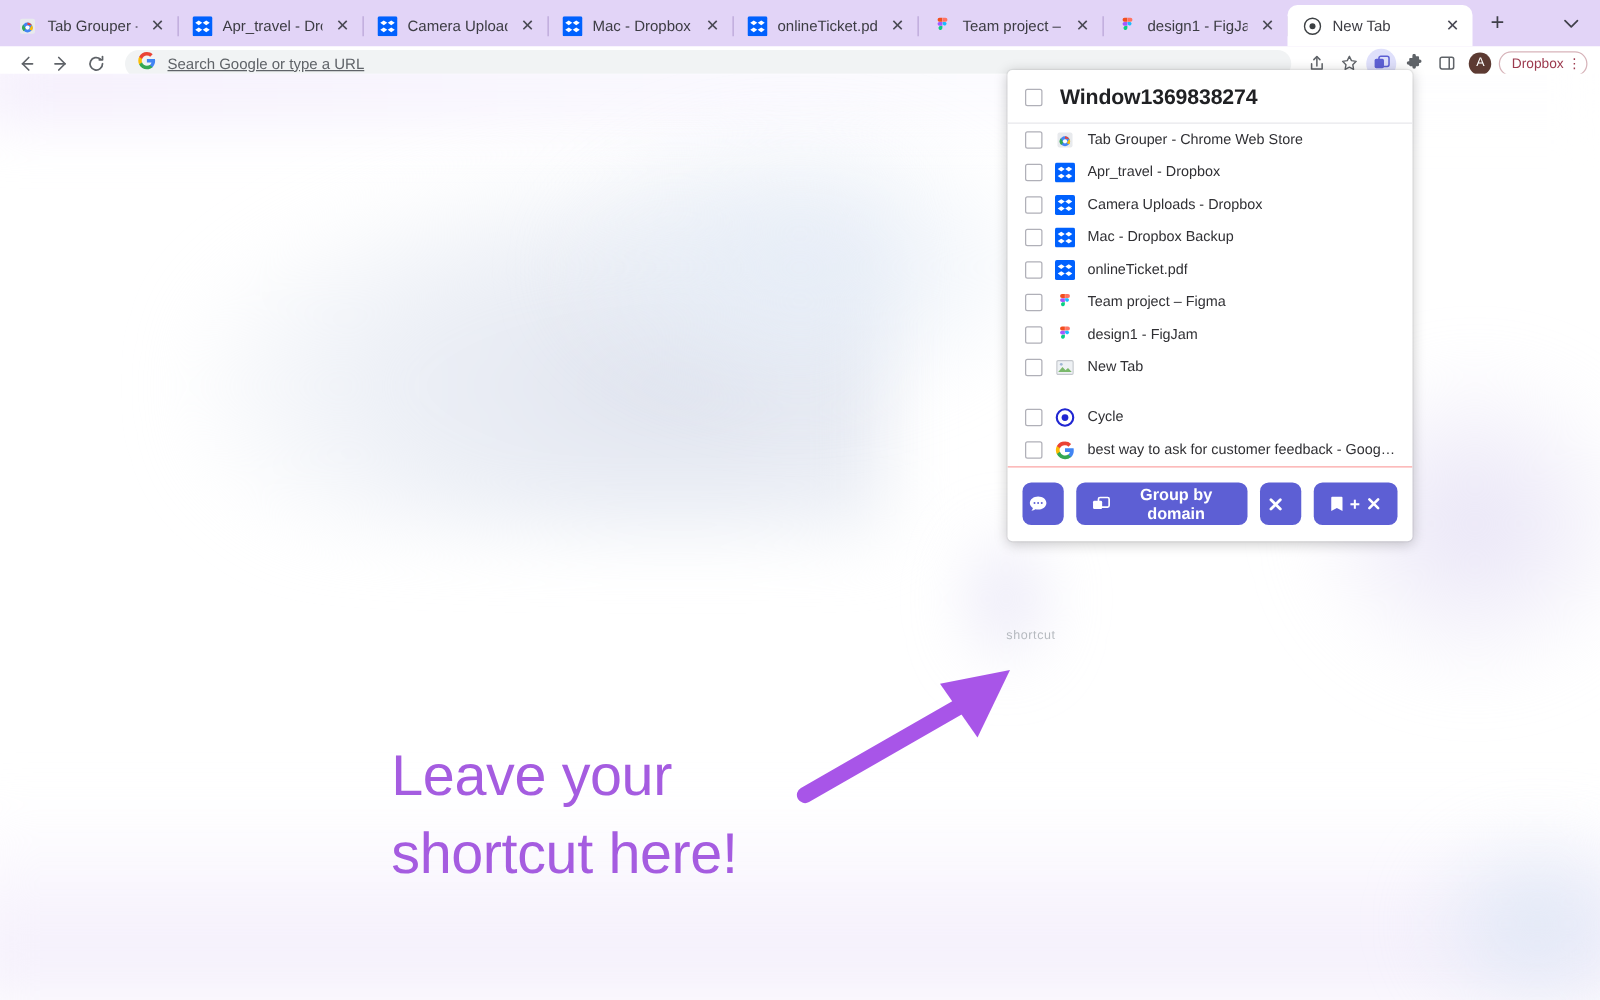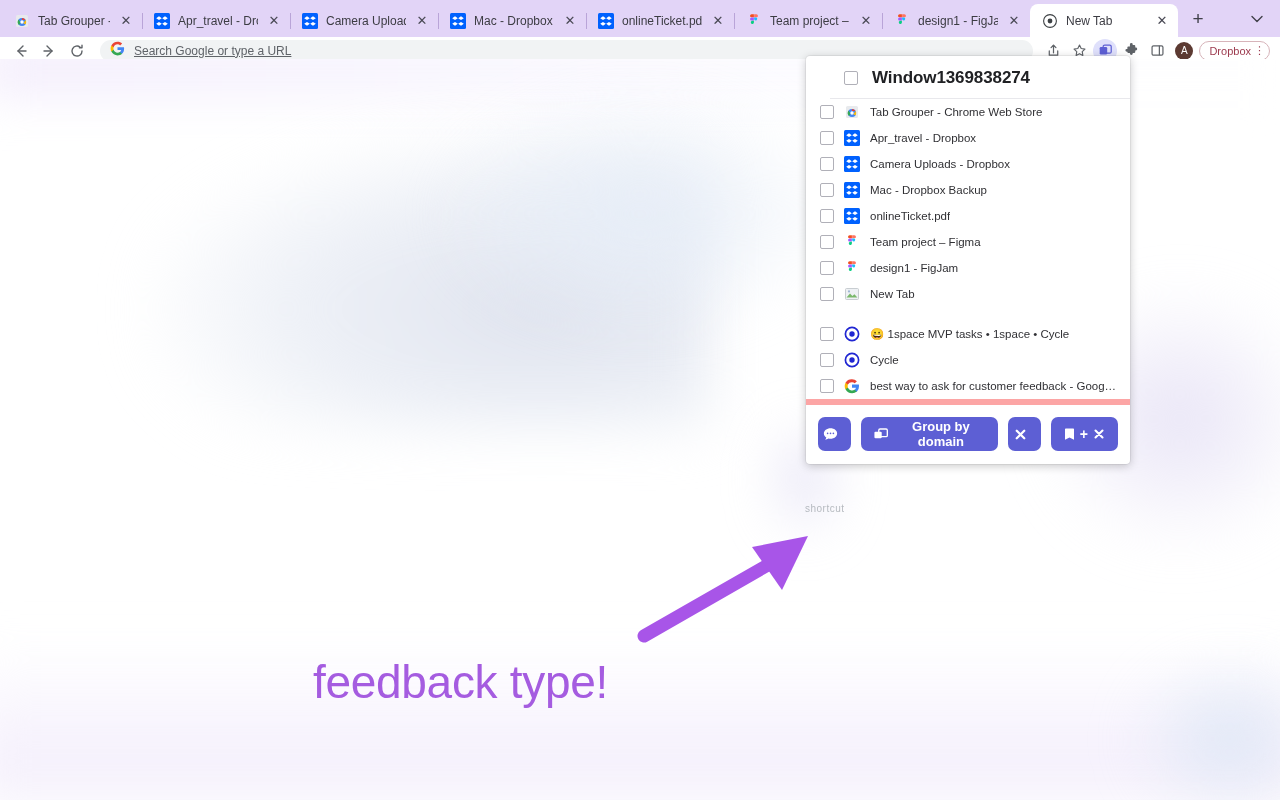--- a/index.html
+++ b/index.html
@@ -194,21 +194,20 @@
     flex-direction: column;
     overflow: hidden;
   }
   .window-group { }
   .window-header {
     display: flex;
     align-items: center;
     gap: 14px;
     padding: 12px 12px 10px 14px;
     border-bottom: 1px solid #e8e8ec;
-    margin-left: 24px;
   }
   .window-title {
     font-size: 17px;
     font-weight: bold;
     color: #202124;
     letter-spacing: -0.1px;
   }
   .cb {
     width: 14px; height: 14px;
     flex: 0 0 14px;
@@ -232,21 +231,21 @@
   }
   .row-label {
     font-size: 11.5px;
     color: #303034;
     white-space: nowrap;
     overflow: hidden;
     text-overflow: ellipsis;
   }
   .group-spacer { height: 14px; }
   #popup-footer {
-    border-top: 6px solid #fca5a5;
+    border-top: 1px solid #fca5a5;
     padding: 12px 12px 13px 12px;
     display: flex;
     align-items: center;
     gap: 10px;
   }
   .pbtn {
     background: #5d5fd4;
     border: none;
     border-radius: 7px;
     height: 34px;
@@ -448,21 +447,21 @@
   <div class="blur-blob" style="left:1040px; top:230px; width:280px; height:260px; background:radial-gradient(ellipse at 50% 50%, #e8e4f6 0%, rgba(255,255,255,0) 72%);"></div>
   <div class="blur-blob" style="left:-30px; top:590px; width:1340px; height:150px; background:linear-gradient(180deg,rgba(255,255,255,0),#f7f3fd 55%,#f3eefb 100%);"></div>
   <div class="blur-blob" style="left:1130px; top:600px; width:200px; height:160px; background:radial-gradient(ellipse at 50% 50%, #dde6f5 0%, rgba(255,255,255,0) 70%);"></div>
   <div class="blur-blob" style="left:770px; top:360px; width:70px; height:120px; background:radial-gradient(ellipse at 50% 50%, #dcd9f2 0%, rgba(255,255,255,0) 70%);"></div>
 
   <svg id="annotation-arrow" viewBox="0 0 200 140">
     <path d="M14 122 L150 44" stroke="#a855e8" stroke-width="13" stroke-linecap="round" fill="none"></path>
     <path d="M178 22 L122 33 L152 76 Z" fill="#a855e8"></path>
   </svg>
 
-  <div id="annotation-text"><br><span>feedback type!</span></div>
+  <div id="annotation-text"><span>Leave your</span><br><span>shortcut here!</span></div>
 
   <div style="position:absolute; left:805px; top:444px; font-size:10px; color:#9aa0a6; letter-spacing:.5px; opacity:.7;text-align:center;">shortcut</div>
 </div>
 
 <div id="extension-popup">
   <div id="popup-groups">
       <div class="window-group">
         <div class="window-header">
           <span class="cb"></span>
           <span class="window-title">Window1369838274</span>
@@ -550,28 +549,20 @@
           <span class="row-favicon"><svg viewBox="0 0 16 16" width="16" height="16">
               <rect x="1.5" y="2.5" width="13" height="11" rx="1" fill="#eef1f4" stroke="#c3c7cc" stroke-width=".9"></rect>
               <path d="M2.5 11.5 6 7.5l2.4 2.6 2-1.8 3 3.2z" fill="#7ab86b"></path>
               <circle cx="5" cy="5.4" r="1.1" fill="#9fb6d4"></circle>
             </svg></span>
           <span class="row-label">New Tab</span>
         </div>
       </div>
       <div class="group-spacer"></div>
       <div class="window-group">
-        <div class="tab-row">
-          <span class="cb"></span>
-          <span class="row-favicon"><svg viewBox="0 0 16 16" width="16" height="16">
-              <circle cx="8" cy="8" r="6.6" fill="#fff" stroke="#2026d2" stroke-width="1.7"></circle>
-              <circle cx="8" cy="8" r="2.7" fill="#2026d2"></circle>
-            </svg></span>
-          <span class="row-label">😀 1space MVP tasks • 1space • Cycle</span>
-        </div>
         <div class="tab-row">
           <span class="cb"></span>
           <span class="row-favicon"><svg viewBox="0 0 16 16" width="16" height="16">
               <circle cx="8" cy="8" r="6.6" fill="#fff" stroke="#2026d2" stroke-width="1.7"></circle>
               <circle cx="8" cy="8" r="2.7" fill="#2026d2"></circle>
             </svg></span>
           <span class="row-label">Cycle</span>
         </div>
         <div class="tab-row">
           <span class="cb"></span>

